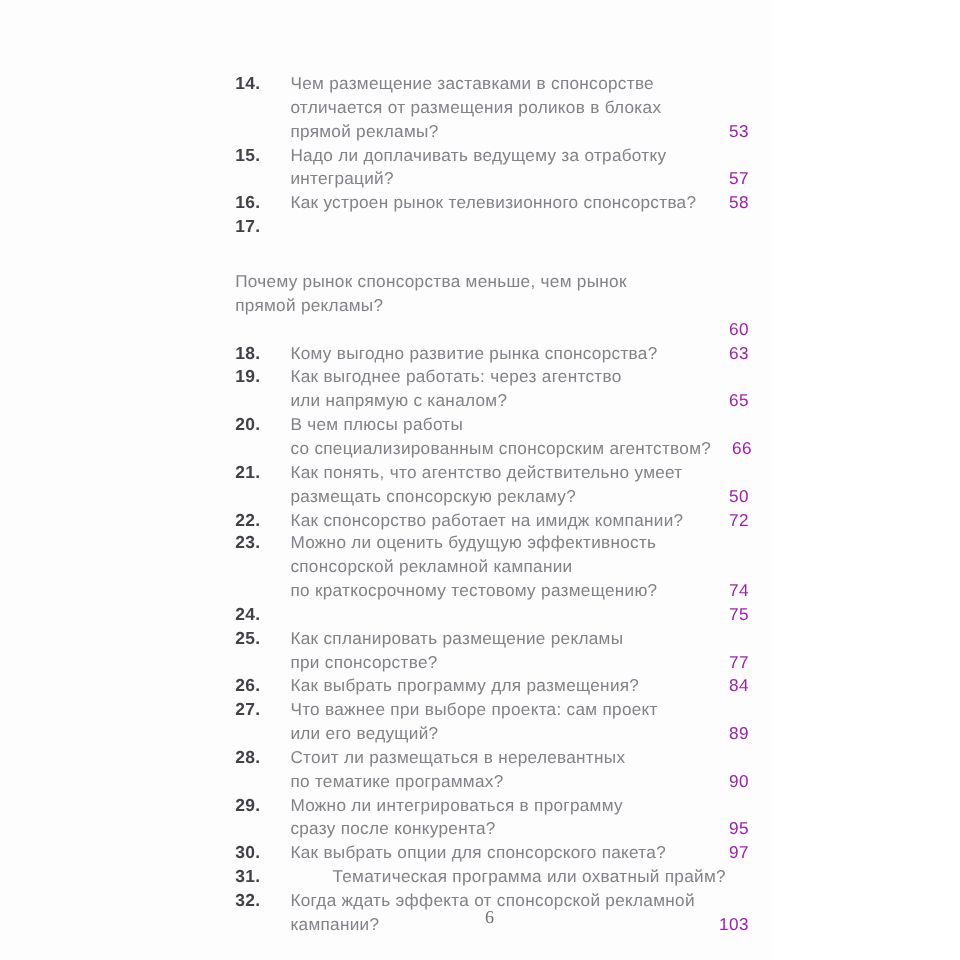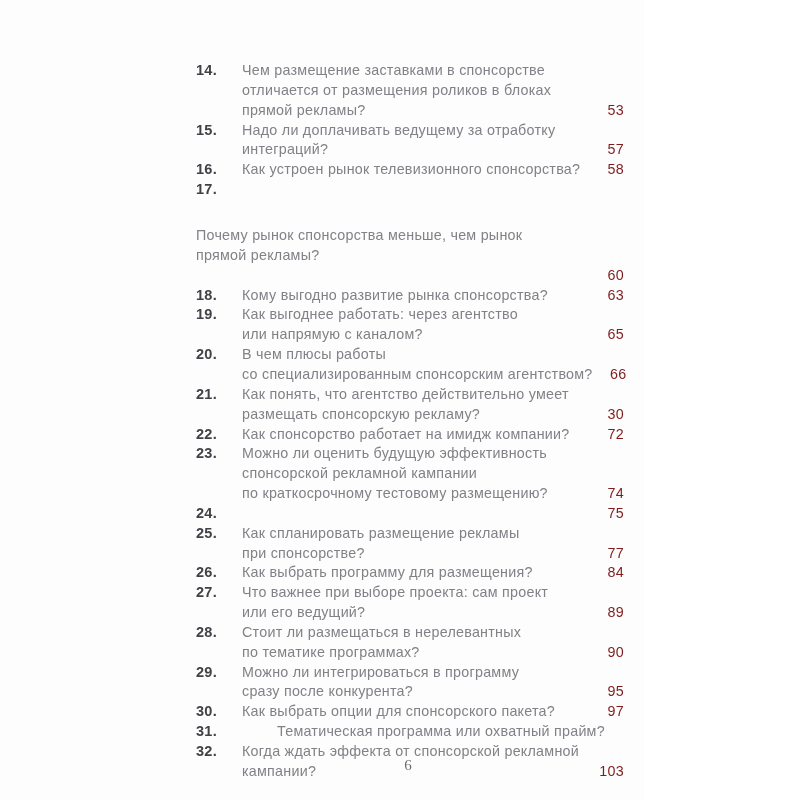--- a/index.html
+++ b/index.html
@@ -61,21 +61,21 @@
     display: block;
     white-space: nowrap;
   }
   .toc-page {
     flex: 0 0 auto;
     margin-left: auto;
     min-width: 34px;
     text-align: right;
     font-size: 14.3px;
     line-height: 19.85px;
-    color: #7f1d1d;
+    color: #a21caf;
     letter-spacing: 0.3px;
     align-self: flex-end;
   }
   .folio {
     position: absolute;
     left: 398px;
     top: 757px;
     width: 20px;
     text-align: center;
     font-family: "Liberation Serif", serif;
@@ -147,21 +147,21 @@
           <span class="line">со специализированным спонсорским агентством?</span>
         </span>
       <span class="toc-page">66</span>
     </div>
       <div class="toc-item" style="display: flex;">
       <span class="toc-num">21.</span>
       <span class="toc-text">
           <span class="line">Как понять, что агентство действительно умеет</span>
           <span class="line">размещать спонсорскую рекламу?</span>
         </span>
-      <span class="toc-page">30</span>
+      <span class="toc-page">50</span>
     </div>
       <div class="toc-item" style="display: flex;">
       <span class="toc-num">22.</span>
       <span class="toc-text">
           <span class="line">Как спонсорство работает на имидж компании?</span>
         </span>
       <span class="toc-page">72</span>
     </div>
       <div class="toc-item" style="display: flex;">
       <span class="toc-num">23.</span>

